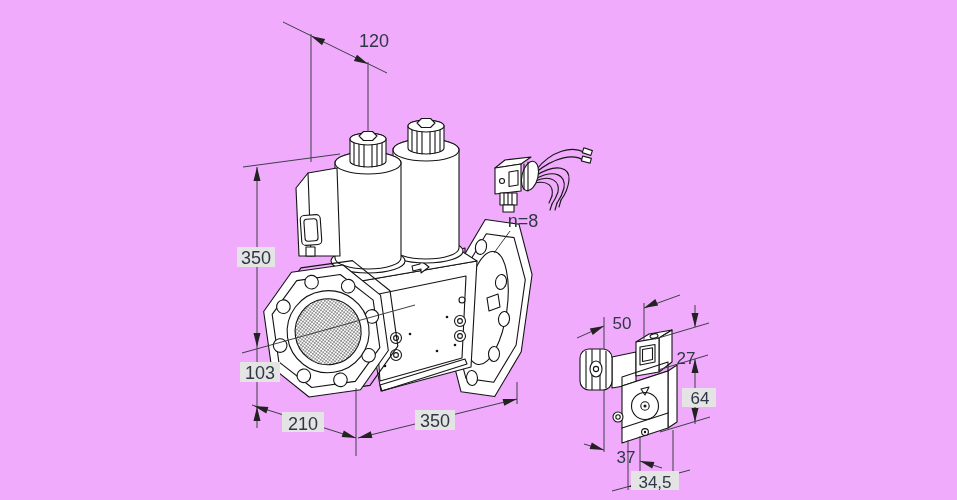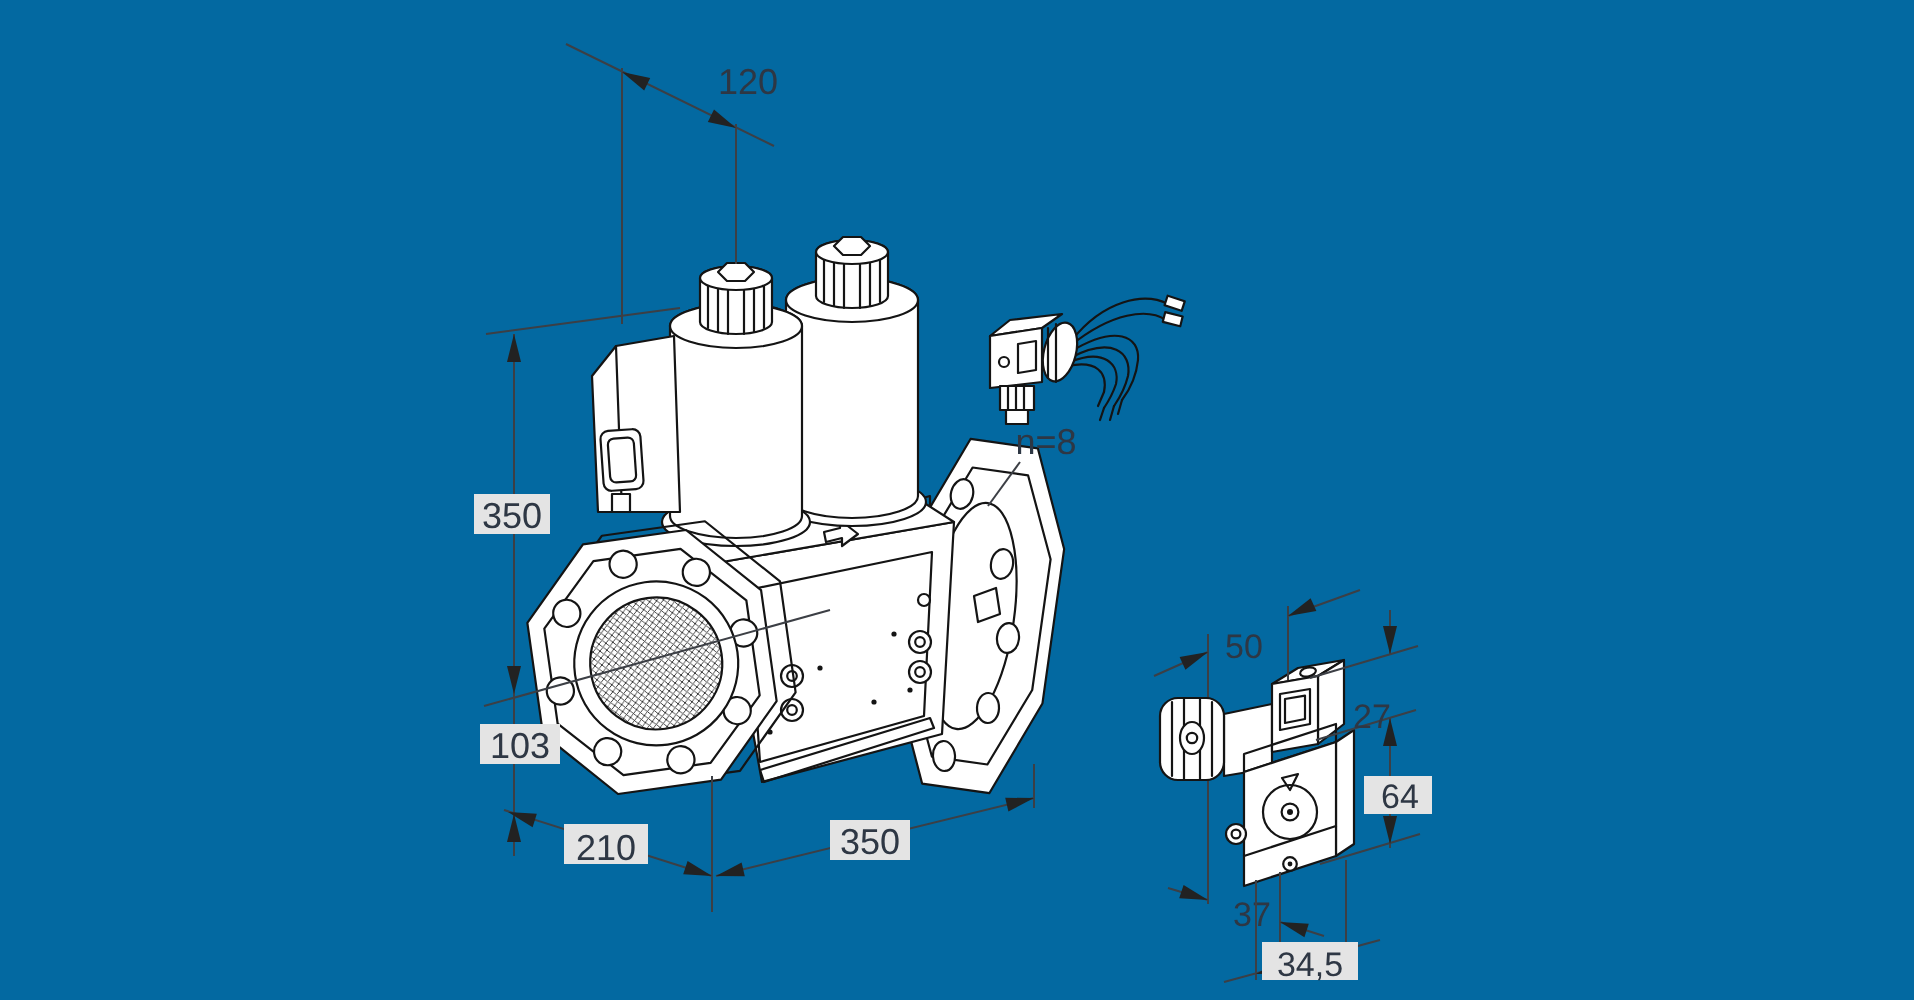--- a/index.html
+++ b/index.html
@@ -1,16 +1,16 @@
 <!DOCTYPE html>
 <html><head>
 <meta charset="utf-8">
 <style>
   html,body{margin:0;padding:0;background:#e4e4e4;}
-  .stage{position:relative;width:957px;height:500px;background:#0369a1;overflow:hidden;
+  .stage{position:relative;width:957px;height:500px;background:#f0abfc;overflow:hidden;
          font-family:"Liberation Sans", sans-serif;}
   svg{position:absolute;left:0;top:0;}
   text.dim{font-family:"Liberation Sans", sans-serif;font-size:18px;fill:#2e3744;}
   text.dim-sm{font-family:"Liberation Sans", sans-serif;font-size:17px;fill:#2e3744;}
   .art{stroke:#141414;stroke-width:1.1;fill:none;stroke-linejoin:round;stroke-linecap:round;}
   .artf{stroke:#141414;stroke-width:1.1;fill:#ffffff;stroke-linejoin:round;}
   .diml{stroke:#3c3f45;stroke-width:1;fill:none;}
   .arr{fill:#222;stroke:none;}
   .bgpatch{fill:#e4e4e4;stroke:none;}
 </style>

